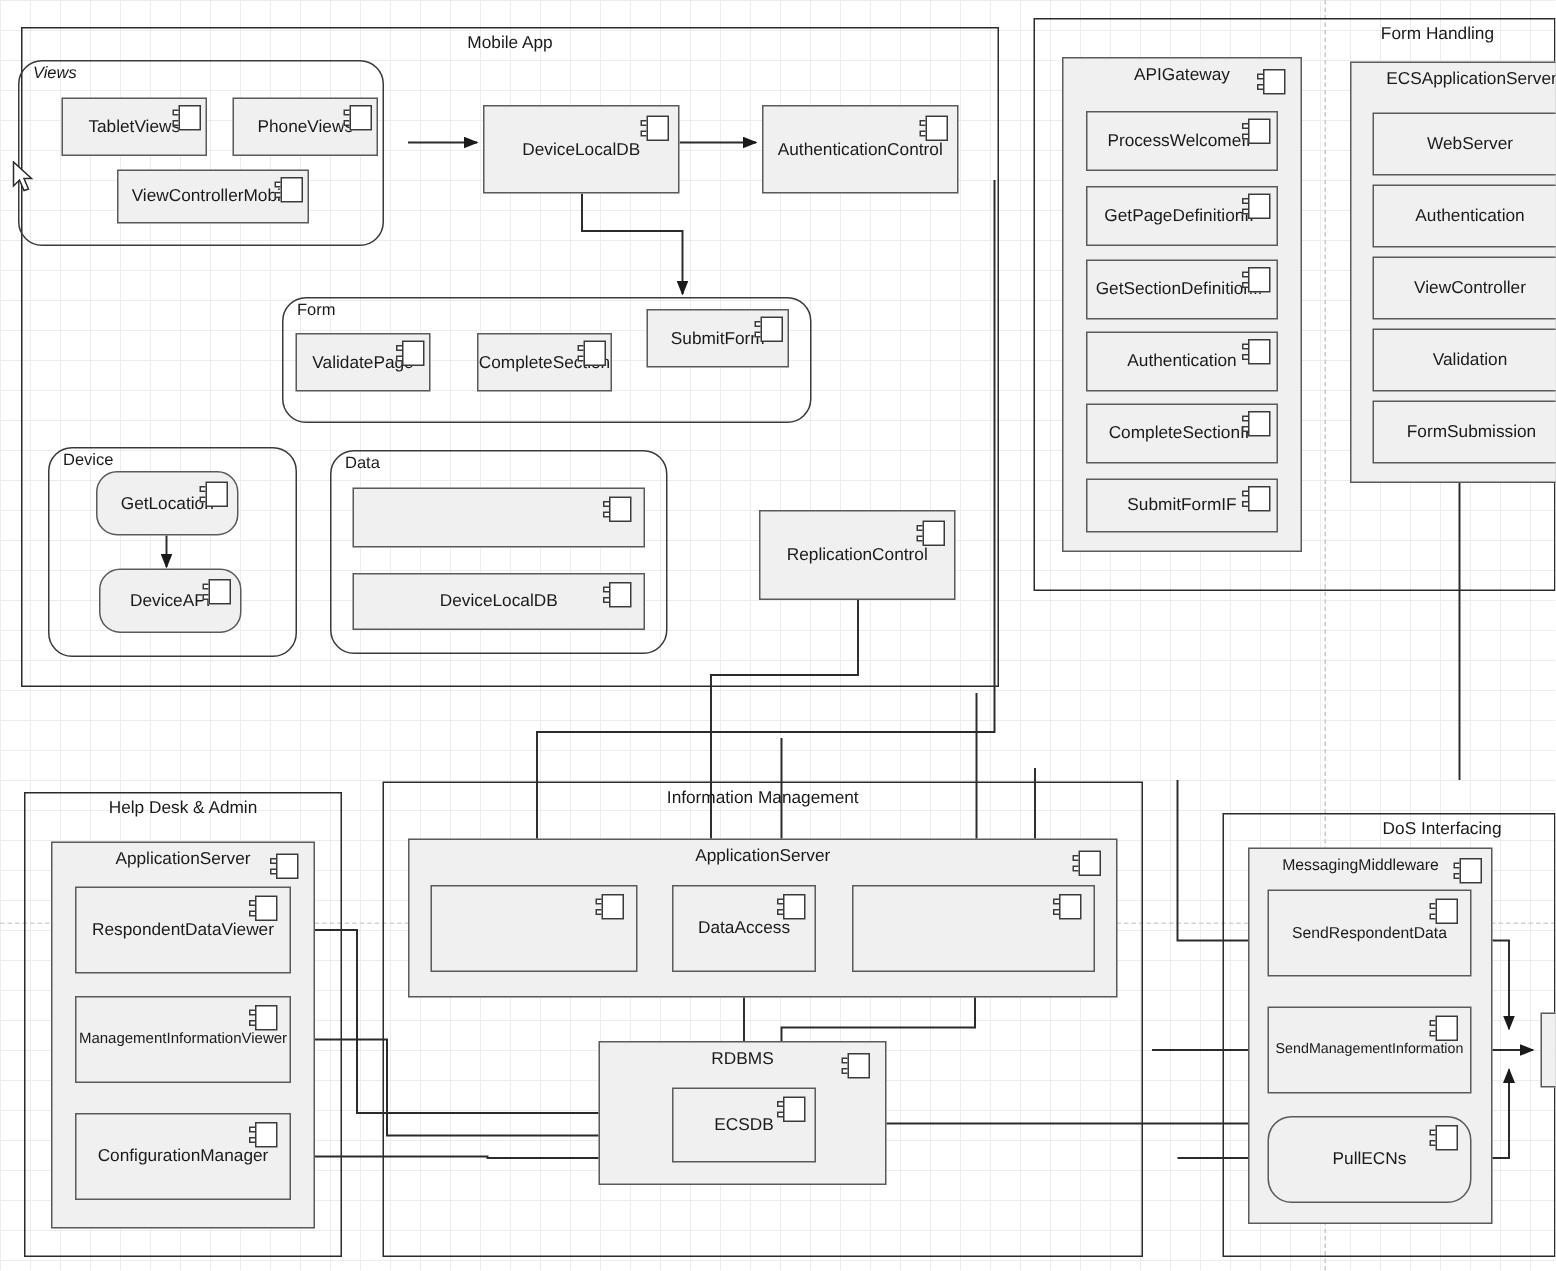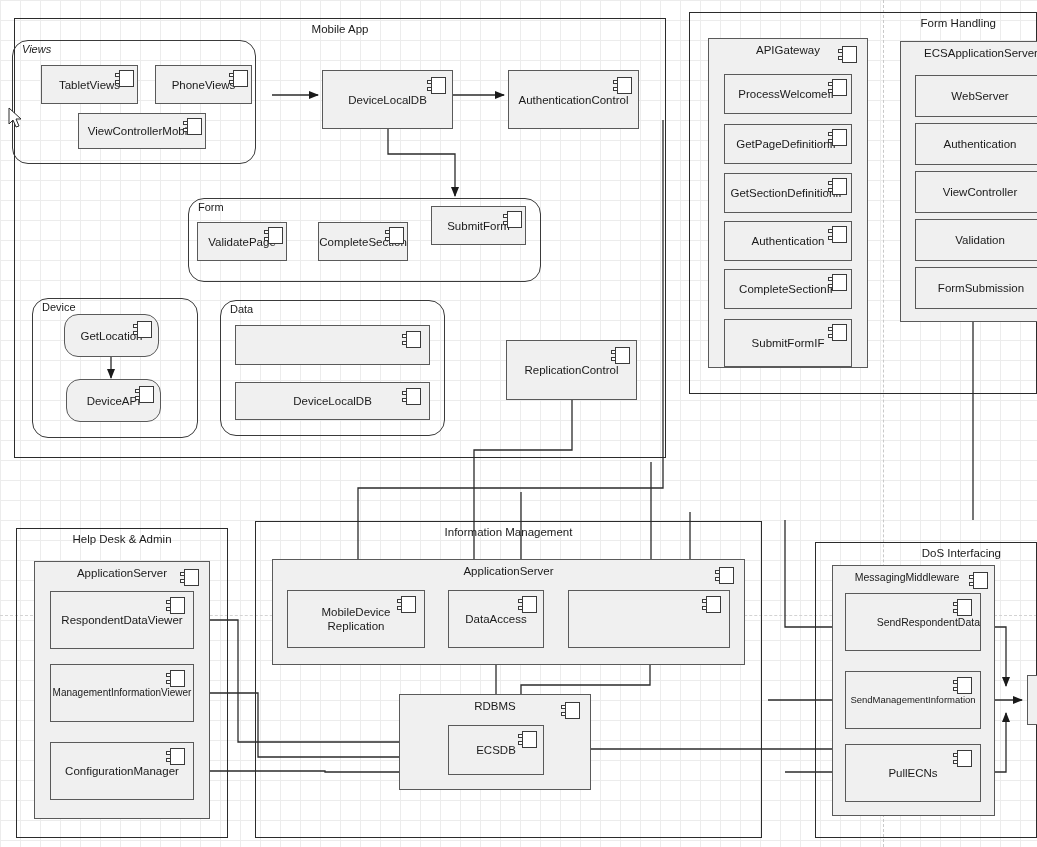--- a/index.html
+++ b/index.html
@@ -326,21 +326,21 @@
     </div>
 </div>
 <div class="node" style="left:724px;top:269px;width:128px;height:40px;">
   <div class="label">CompleteSectionIF</div>
   <div class="cicon" style="right:4px;top:4px;">
       <div class="tab1"></div>
       <div class="tab2"></div>
       <div class="body"></div>
     </div>
 </div>
-<div class="node" style="left:724px;top:319px;width:128px;height:48px;">
+<div class="node" style="left:724px;top:319px;width:128px;height:36px;">
   <div class="label">SubmitFormIF</div>
   <div class="cicon" style="right:4px;top:4px;">
       <div class="tab1"></div>
       <div class="tab2"></div>
       <div class="body"></div>
     </div>
 </div>
 
 <div class="node container" style="left:900px;top:41px;width:180px;height:281px;">
   <div class="label" style="left:0;width:160px;text-align:center;">ECSApplicationServer</div>
@@ -407,22 +407,20 @@
 </div>
 <div class="node container" style="left:272px;top:559px;width:473px;height:106px;">
   <div class="label">ApplicationServer</div>
   <div class="cicon" style="right:10px;top:7px;">
       <div class="tab1"></div>
       <div class="tab2"></div>
       <div class="body"></div>
     </div>
 </div>
 <div class="node" style="left:287px;top:590px;width:138px;height:58px;">
-  <div class="label">MobileDevice
-Replication</div>
   <div class="cicon" style="right:8px;top:5px;">
       <div class="tab1"></div>
       <div class="tab2"></div>
       <div class="body"></div>
     </div>
 </div>
 <div class="node" style="left:448px;top:590px;width:96px;height:58px;">
   <div class="label">DataAccess</div>
   <div class="cicon" style="right:6px;top:5px;">
       <div class="tab1"></div>
@@ -459,36 +457,36 @@
 </div>
 <div class="node container" style="left:832px;top:565px;width:163px;height:251px;">
   <div class="label" style="font-size:10.5px;left:0;width:148px;">MessagingMiddleware</div>
   <div class="cicon" style="right:6px;top:6px;">
       <div class="tab1"></div>
       <div class="tab2"></div>
       <div class="body"></div>
     </div>
 </div>
 <div class="node" style="left:845px;top:593px;width:136px;height:58px;">
-  <div class="label" style="font-size:10.5px;text-align:right;">SendRespondentData</div>
+  <div class="label" style="font-size:10.5px;">SendRespondentData</div>
   <div class="cicon" style="right:8px;top:5px;">
       <div class="tab1"></div>
       <div class="tab2"></div>
       <div class="body"></div>
     </div>
 </div>
 <div class="node" style="left:845px;top:671px;width:136px;height:58px;">
   <div class="label" style="font-size:9.5px;">SendManagementInformation</div>
   <div class="cicon" style="right:8px;top:5px;">
       <div class="tab1"></div>
       <div class="tab2"></div>
       <div class="body"></div>
     </div>
 </div>
-<div class="node" style="left:845px;top:744px;width:136px;height:58px;">
+<div class="node" style="left:845px;top:744px;width:136px;height:58px;border-radius:16px;">
   <div class="label">PullECNs</div>
   <div class="cicon" style="right:8px;top:5px;">
       <div class="tab1"></div>
       <div class="tab2"></div>
       <div class="body"></div>
     </div>
 </div>
 
 <div class="node" style="left:1027px;top:675px;width:40px;height:50px;"></div>
 

